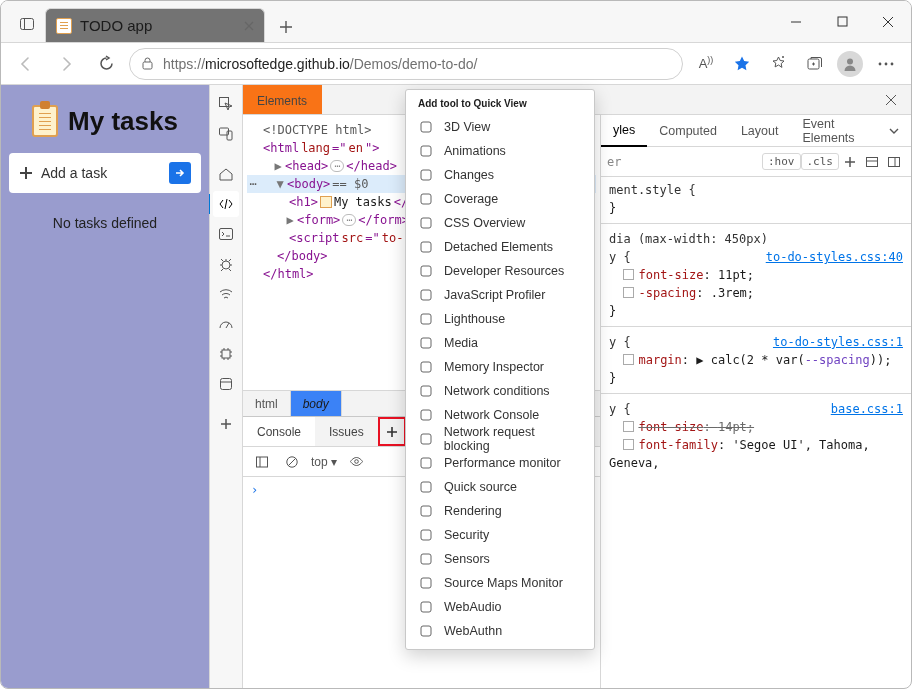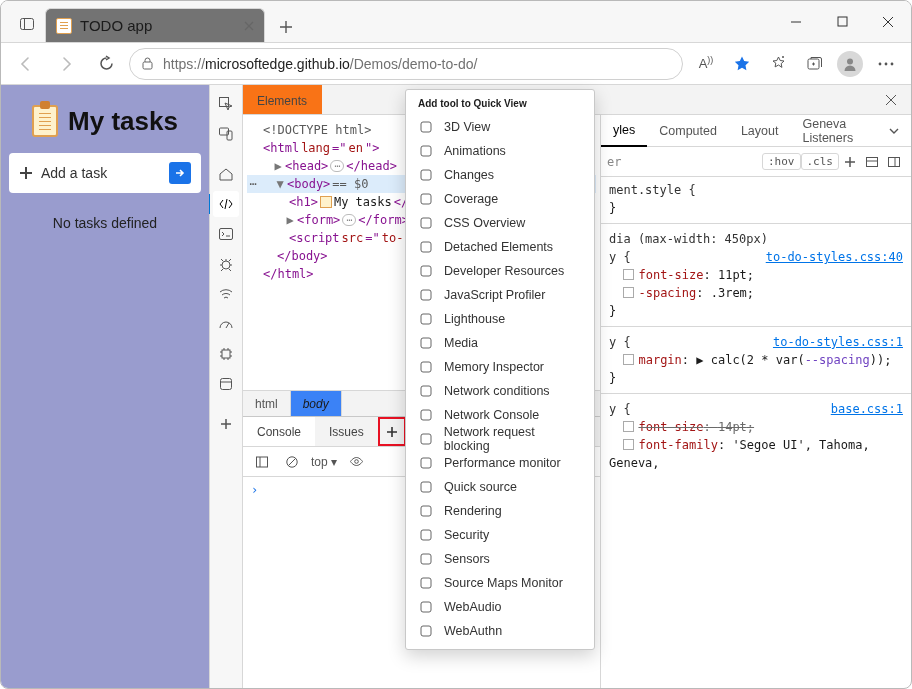--- a/index.html
+++ b/index.html
@@ -513,21 +513,21 @@
               <span>›</span>
             </div>
           </div>
         </div>
 
         <div class="styles-panel">
           <div class="styles-tabs">
             <div class="stab active">yles</div>
             <div class="stab">Computed</div>
             <div class="stab">Layout</div>
-            <div class="stab">Geneva Listeners</div>
+            <div class="stab">Event Elements</div>
             <div class="stab">
                 <svg width="10" height="10" viewBox="0 0 10 10">
                   <path d="M1 3l4 4 4-4" fill="none" stroke="currentColor" stroke-width="1.4"></path>
                 </svg>
               </div>
           </div>
           <div class="styles-toolbar">
             <span style="flex:1;color:#888" placeholder="er"><span>er</span></span>
             <span class="chip">:hov</span>
             <span class="chip">.cls</span>

